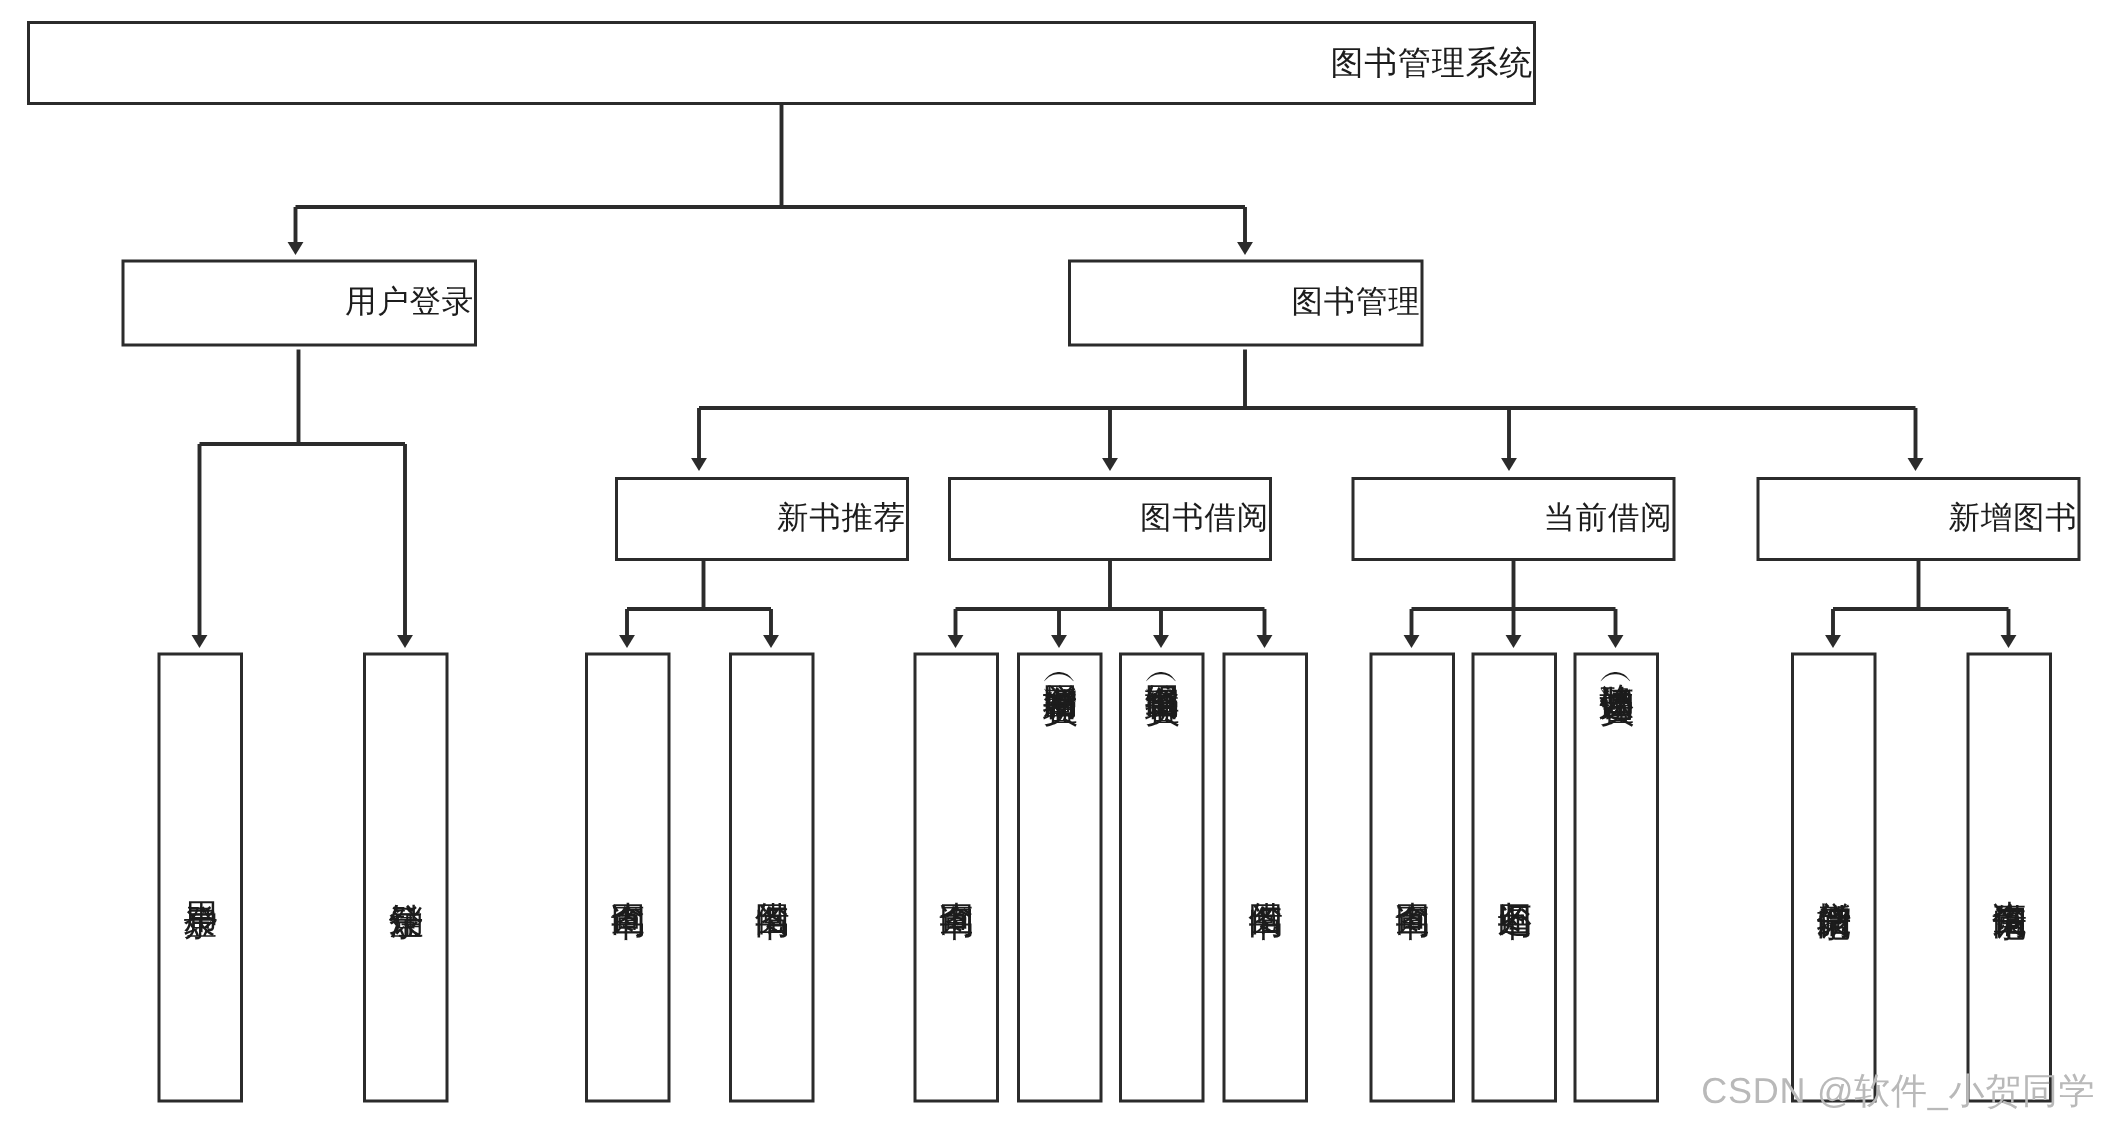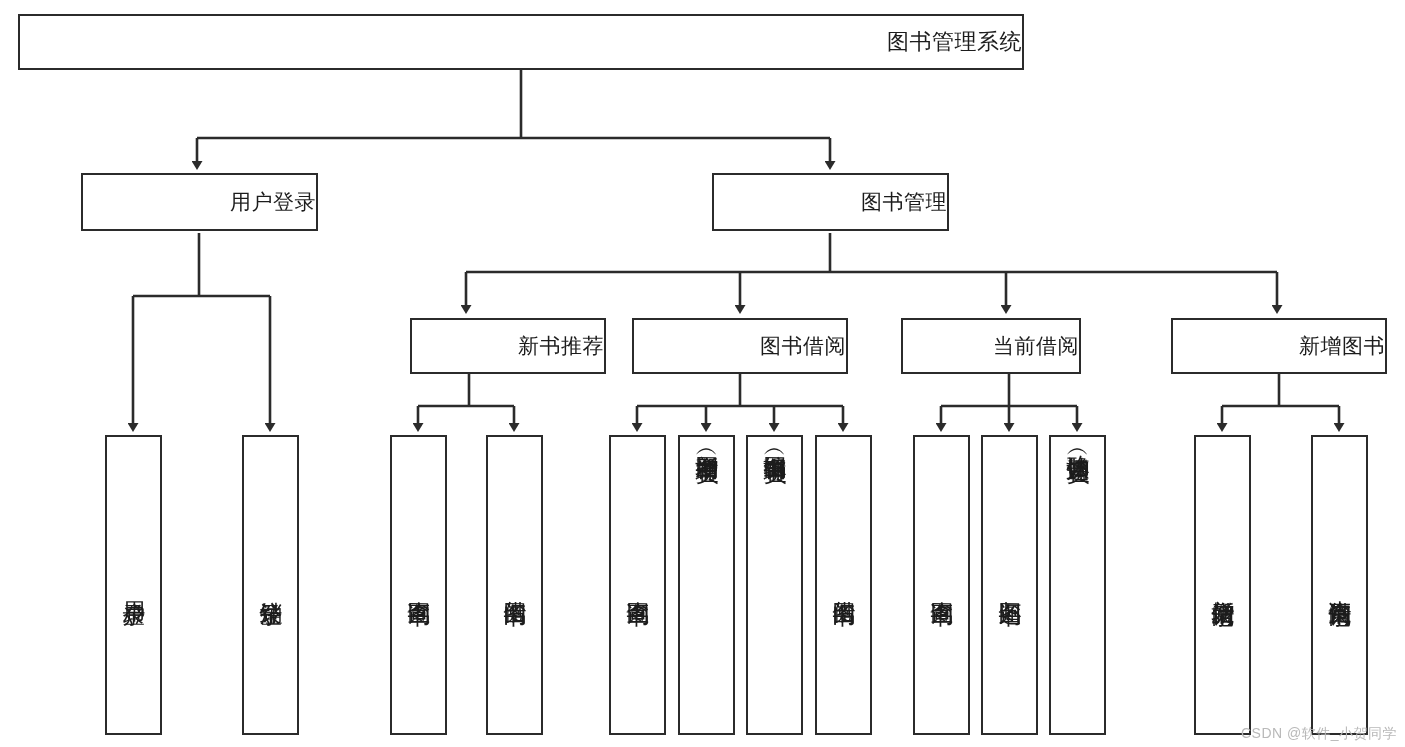--- a/index.html
+++ b/index.html
@@ -61,21 +61,21 @@
     letter-spacing: 1px;
     margin: 0 auto;
   }
   .node.leaf.center .lbl {
     align-self: center;
   }
   .watermark {
     position: absolute;
     right: 8px;
     bottom: 4px;
-    font-size: 14px;
+    font-size: 24px;
     color: #b9b9b9;
     white-space: nowrap;
     letter-spacing: 0.5px;
     text-align: center;
   }
 </style>
 </head>
 <body>
 
 <div id="canvas">
@@ -143,21 +143,21 @@
   </div>
 
   <div class="node horiz" style="left:362px; top:318px; width:196px; height:56px;margin-left:48px;">
     <span class="lbl">新书推荐</span>
   </div>
 
   <div class="node horiz" style="left:632px; top:318px; width:216px; height:56px;padding-left:47px;">
     <span class="lbl">图书借阅</span>
   </div>
 
-  <div class="node horiz" style="left:901px; top:318px; width:180px; height:56px;">
+  <div class="node horiz" style="left:901px; top:318px; width:216px; height:56px;">
     <span class="lbl">当前借阅</span>
   </div>
 
   <div class="node horiz" style="left:1171px; top:318px; width:216px; height:56px;">
     <span class="lbl">新增图书</span>
   </div>
 
   <div class="node leaf center" style="left:105px; top:435px; width:57px; height:300px;">
     <span class="lbl">用户登录</span>
   </div>

